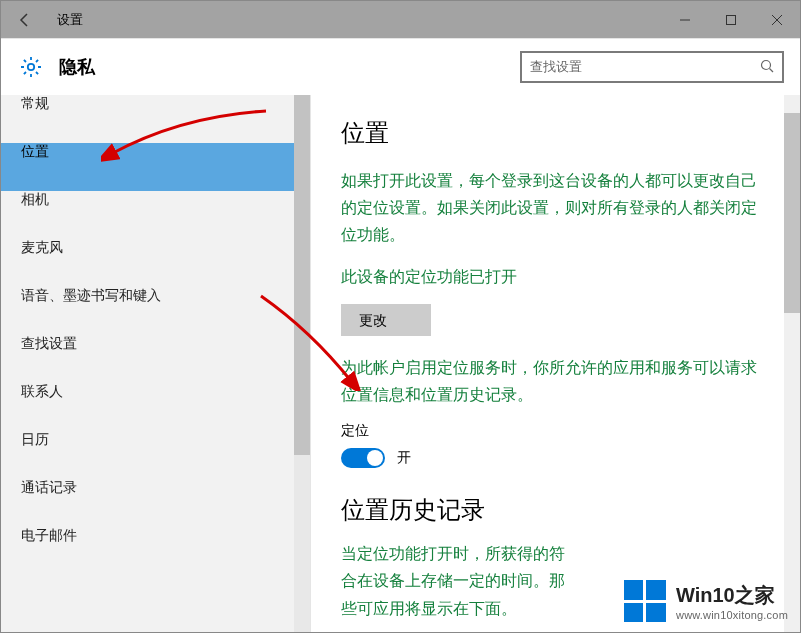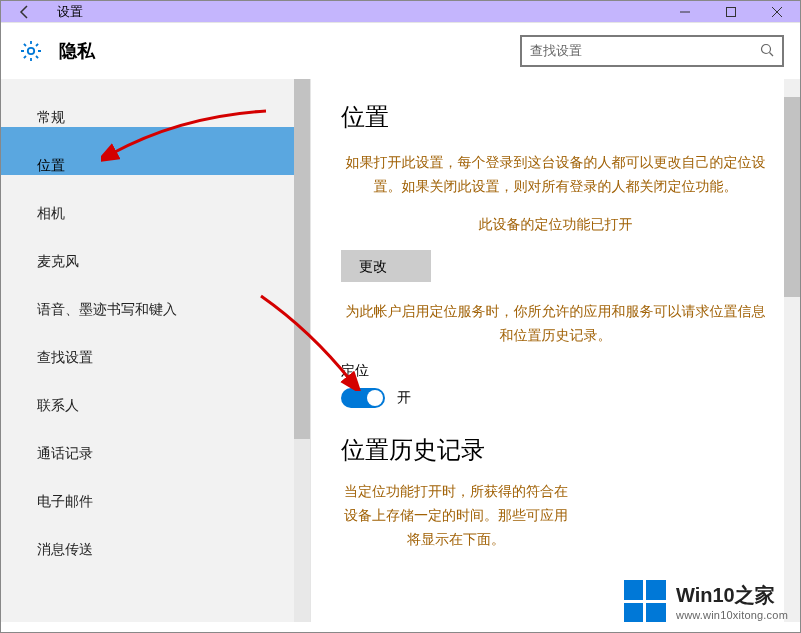--- a/index.html
+++ b/index.html
@@ -1,37 +1,37 @@
 <!DOCTYPE html>
 <html><head>
 <meta charset="utf-8">
 <style>
 * { margin: 0; padding: 0; box-sizing: border-box; font-family: "Microsoft YaHei", "Segoe UI", sans-serif; }
 body { width: 801px; height: 633px; background: #fff; overflow: hidden; position: relative; border: 1px solid #888; }
-.titlebar { height: 22px; display: flex; align-items: center; background: #c4b5fd; border-bottom: 1px solid #e5e5e5; }
+.titlebar { height: 38px; display: flex; align-items: center; background: #a3a3a3; border-bottom: 1px solid #e5e5e5; }
 .titlebar .back { width: 48px; height: 32px; display: flex; align-items: center; justify-content: center; font-size: 18px; }
 .titlebar .title { flex: 1; font-size: 13px; padding-left: 8px; }
 .titlebar .winbtn { width: 46px; height: 32px; display: flex; align-items: center; justify-content: center; font-size: 12px; color: #333; }
 .header { height: 56px; display: flex; align-items: center; padding: 0 16px; }
 .header .gear { width: 28px; height: 28px; color: #0078d7; display: flex; align-items: center; justify-content: center; }
 .header .htitle { font-size: 18px; font-weight: 600; margin-left: 14px; }
 .header .spacer { flex: 1; }
 .searchbox { width: 264px; height: 32px; border: 2px solid #7a7a7a; display: flex; align-items: center; padding: 0 8px; color: #666; }
 .searchbox .placeholder { flex: 1; font-size: 13px; }
 .searchbox .sicon { font-size: 14px; }
 .main { display: flex; height: calc(100% - 88px); }
 .sidebar { width: 310px; background: #f2f2f2; border-right: 1px solid #e5e5e5; overflow-y: auto; position: relative; }
 .sidebar .vscroll { position: absolute; right: 0; top: 0; width: 16px; height: 100%; background: #e8e8e8; }
 .sidebar .vscroll .thumb { width: 100%; height: 360px; background: #c2c2c2; }
-.sb-item { height: 48px; display: flex; align-items: flex-end; padding-left: 36px; font-size: 14px; color: #222; cursor: pointer; }
+.sb-item { height: 48px; display: flex; align-items: flex-start; padding-left: 20px; font-size: 14px; color: #222; cursor: pointer; }
 .sb-item.selected { background: #5aa7e0; color: #000; }
 .content { flex: 1; padding: 22px 30px; overflow-y: auto; position: relative; }
 .content h1 { font-size: 24px; font-weight: 400; margin-bottom: 18px; }
 .content h2 { font-size: 24px; font-weight: 400; margin: 26px 0 14px; }
-.content p { font-size: 14px; line-height: 1.7; color: #a16207; margin-bottom: 14px; text-align: center; }
+.content p { font-size: 16px; line-height: 1.7; color: #15803d; margin-bottom: 14px; }
 .btn { background: #ccc; border: none; height: 32px; min-width: 90px; font-size: 14px; padding: 0 18px; text-align: left; display: inline-block; line-height: 32px; }
 .toggle-label { font-size: 14px; margin-bottom: 8px; }
 .toggle-row { display: flex; align-items: center; gap: 12px; margin-bottom: 18px; }
 .toggle { width: 44px; height: 20px; border-radius: 10px; background: #0078d7; position: relative; }
 .toggle .knob { position: absolute; right: 2px; top: 2px; width: 16px; height: 16px; border-radius: 50%; background: #fff; }
 .toggle-state { font-size: 14px; }
 .radio-indicator { display: inline-block; width: 14px; height: 14px; border: 1px solid #333; border-radius: 50%; vertical-align: middle; margin-left: 4px; position: relative; }
 .radio-indicator::after { content: ""; position: absolute; width: 6px; height: 6px; border-radius: 50%; background: #333; top: 3px; left: 3px; }
 .content .vscroll2 { position: absolute; right: 0; top: 0; width: 16px; height: 100%; background: #f0f0f0; }
 .content .vscroll2 .thumb2 { height: 200px; background: #c2c2c2; margin-top: 18px; }
@@ -110,27 +110,27 @@
     <div class="sb-item">
         <span>语音、墨迹书写和键入</span>
       </div>
     <div class="sb-item">
         <span>查找设置</span>
       </div>
     <div class="sb-item">
         <span>联系人</span>
       </div>
     <div class="sb-item">
+        <span>日历</span>
+      </div>
+    <div class="sb-item">
         <span>通话记录</span>
       </div>
     <div class="sb-item">
         <span>电子邮件</span>
-      </div>
-    <div class="sb-item">
-        <span>消息传送</span>
       </div>
     <div class="sb-item"></div>
     <div class="vscroll">
         <div class="thumb"></div>
       </div>
   </div>
 
   <div class="content">
     <h1>位置</h1>
     <p>如果打开此设置，每个登录到这台设备的人都可以更改自己的定位设置。如果关闭此设置，则对所有登录的人都关闭定位功能。</p>

